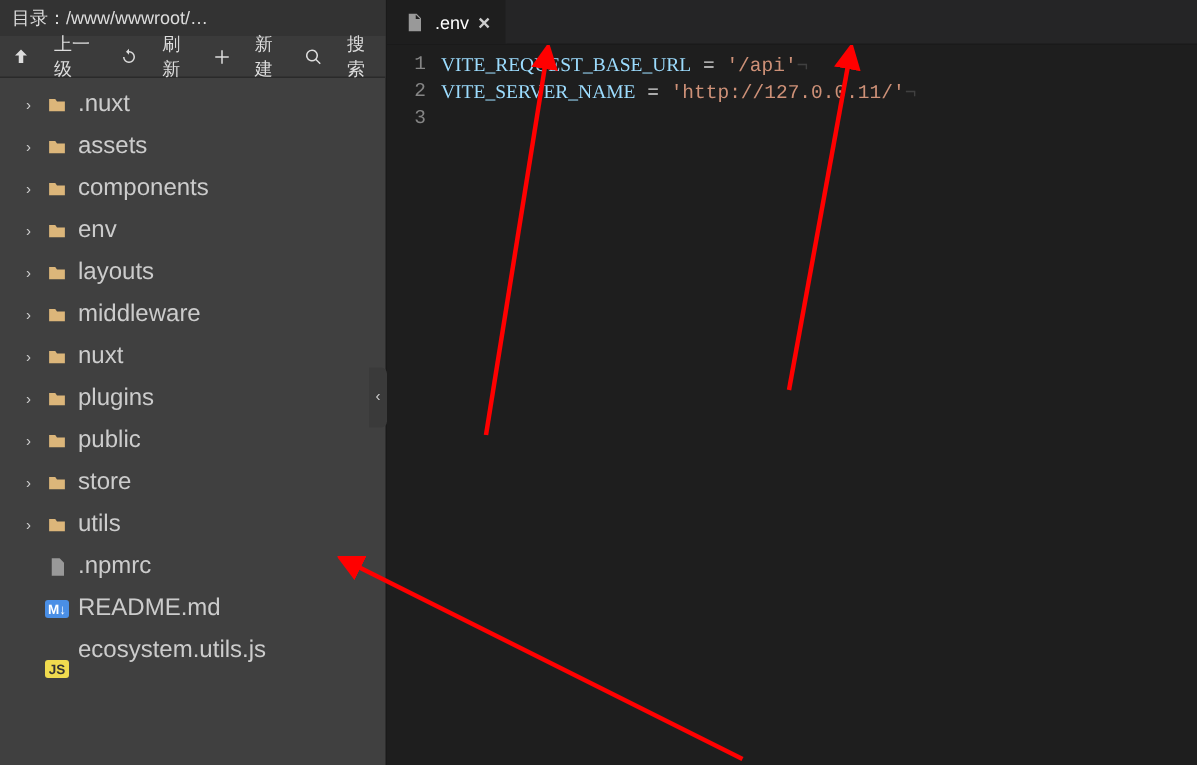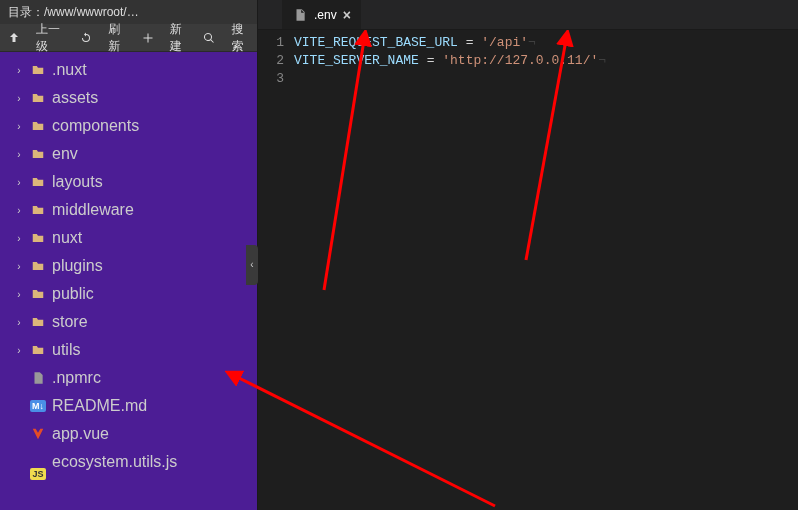--- a/index.html
+++ b/index.html
@@ -8,21 +8,21 @@
       font-size: 12px;
       background: #1e1e1e;
       color: #ccc;
       width: 798px;
       height: 510px;
       overflow: hidden;
       display: flex;
     }
     .sidebar {
       width: 258px;
-      background: #4c1d95;
+      background: #404040;
       display: flex;
       flex-direction: column;
       border-right: 1px solid #1a1a1a;
     }
     .path-bar {
       background: #333;
       color: #ddd;
       padding: 4px 8px;
       font-size: 12px;
       white-space: nowrap;
@@ -83,21 +83,20 @@
       display: flex;
       flex-direction: column;
       background: #1e1e1e;
       position: relative;
     }
     .tabs {
       display: flex;
       background: #252526;
       height: 30px;
       border-bottom: 1px solid #1a1a1a;
-      padding-left: 24px;
     }
     .tab {
       display: flex;
       align-items: center;
       padding: 0 10px;
       gap: 6px;
       background: #1e1e1e;
       border-right: 1px solid #252526;
       cursor: pointer;
       color: #fff;
@@ -120,21 +119,21 @@
     .gutter {
       width: 36px;
       text-align: right;
       color: #858585;
       padding-right: 10px;
       user-select: none;
     }
     .line-num { height: 18px; }
     .code-lines { flex: 1; color: #d4d4d4; }
     .code-line { height: 18px; white-space: pre; }
-    .kw { color: #9cdcfe; }
+    .kw { color: #9cdcfe; font-family: Liberation Serif, serif; }
     .op { color: #d4d4d4; }
     .str { color: #ce9178; text-align: right; }
     .ws { color: #404040; }
 
     .collapse-handle {
       position: absolute;
       left: -12px;
       top: 48%;
       width: 12px;
       height: 40px;
@@ -303,29 +302,20 @@
           </svg>
         </span>
         <span class="item-label">.npmrc</span>
       </div>
       <div class="tree-item">
         <span class="chevron hidden">›</span>
         <span class="file-icon">
           <span class="md-icon">M↓</span>
         </span>
         <span class="item-label">README.md</span>
-      </div>
-      <div class="tree-item">
-        <span class="chevron hidden">›</span>
-        <span class="file-icon vue-icon">
-          <svg width="14" height="14" viewBox="0 0 24 24">
-            <path d="M3 3h5l4 7 4-7h5L12 21 3 3z"></path>
-          </svg>
-        </span>
-        <span class="item-label">app.vue</span>
       </div>
       <div class="tree-item">
         <span class="chevron hidden">›</span>
         <span class="file-icon">
           <span class="js-icon">JS</span>
         </span>
         <span class="item-label">ecosystem.utils.js</span>
       </div>
     </div>
 </div>

